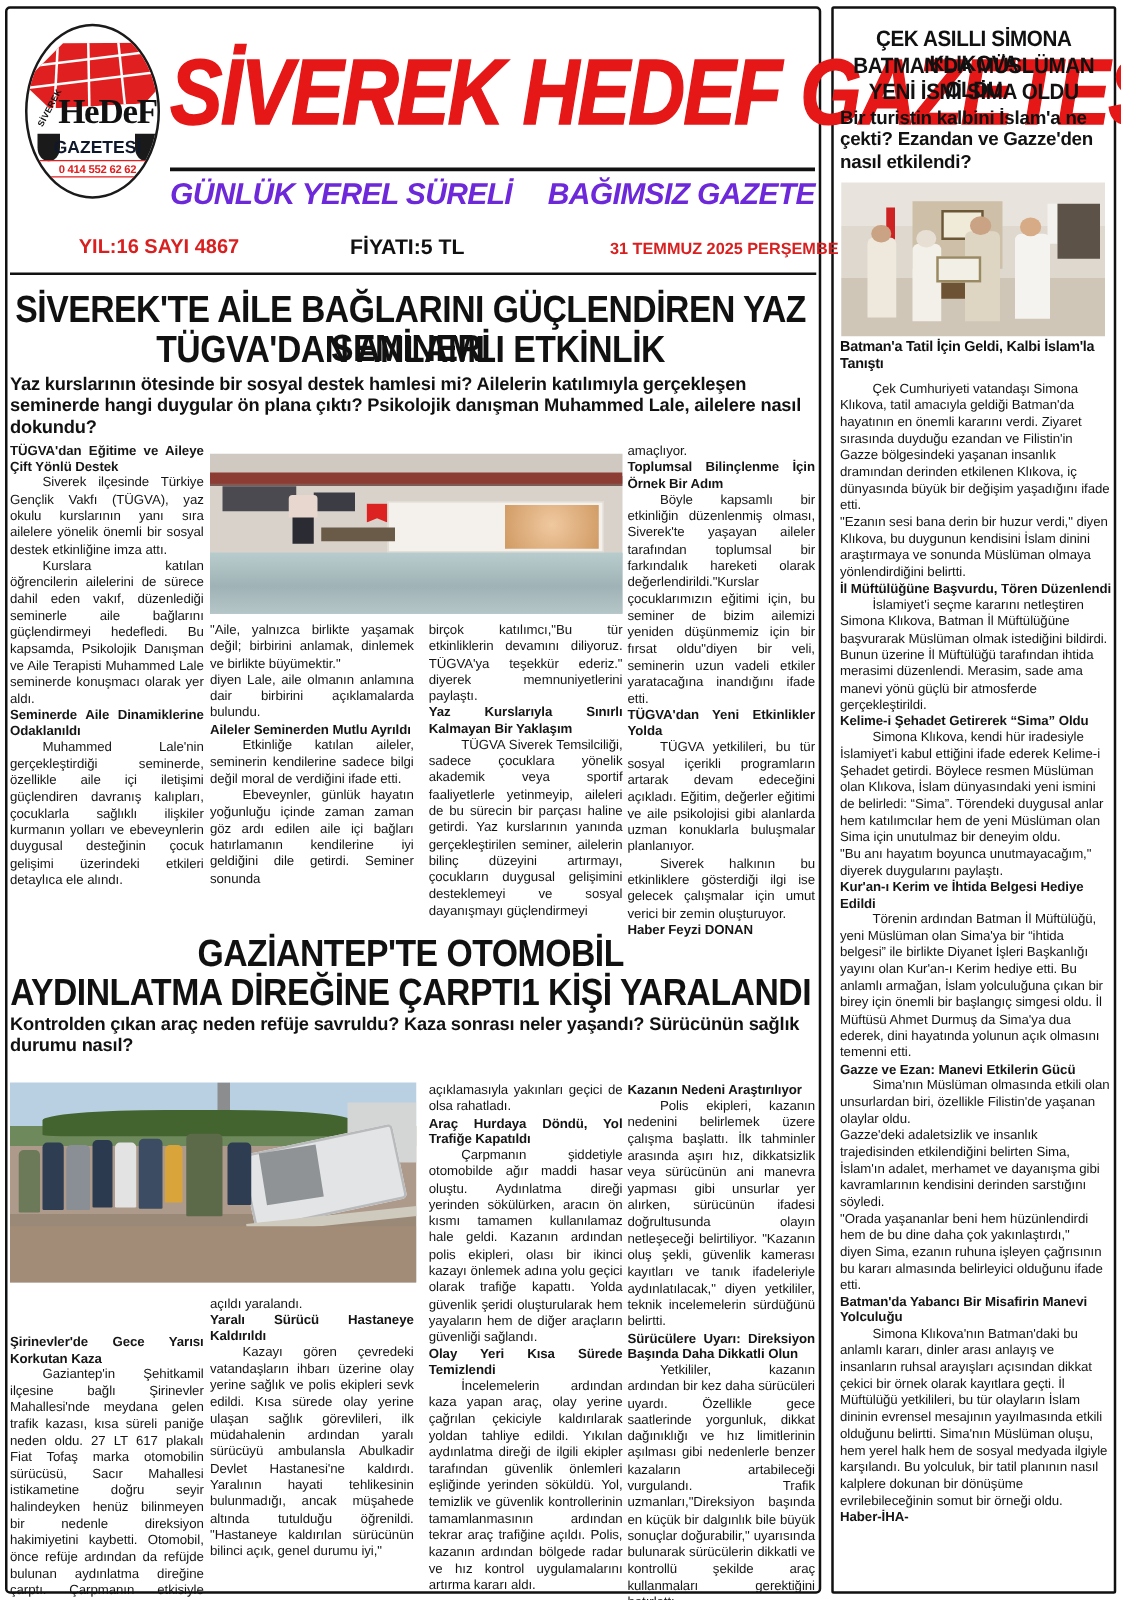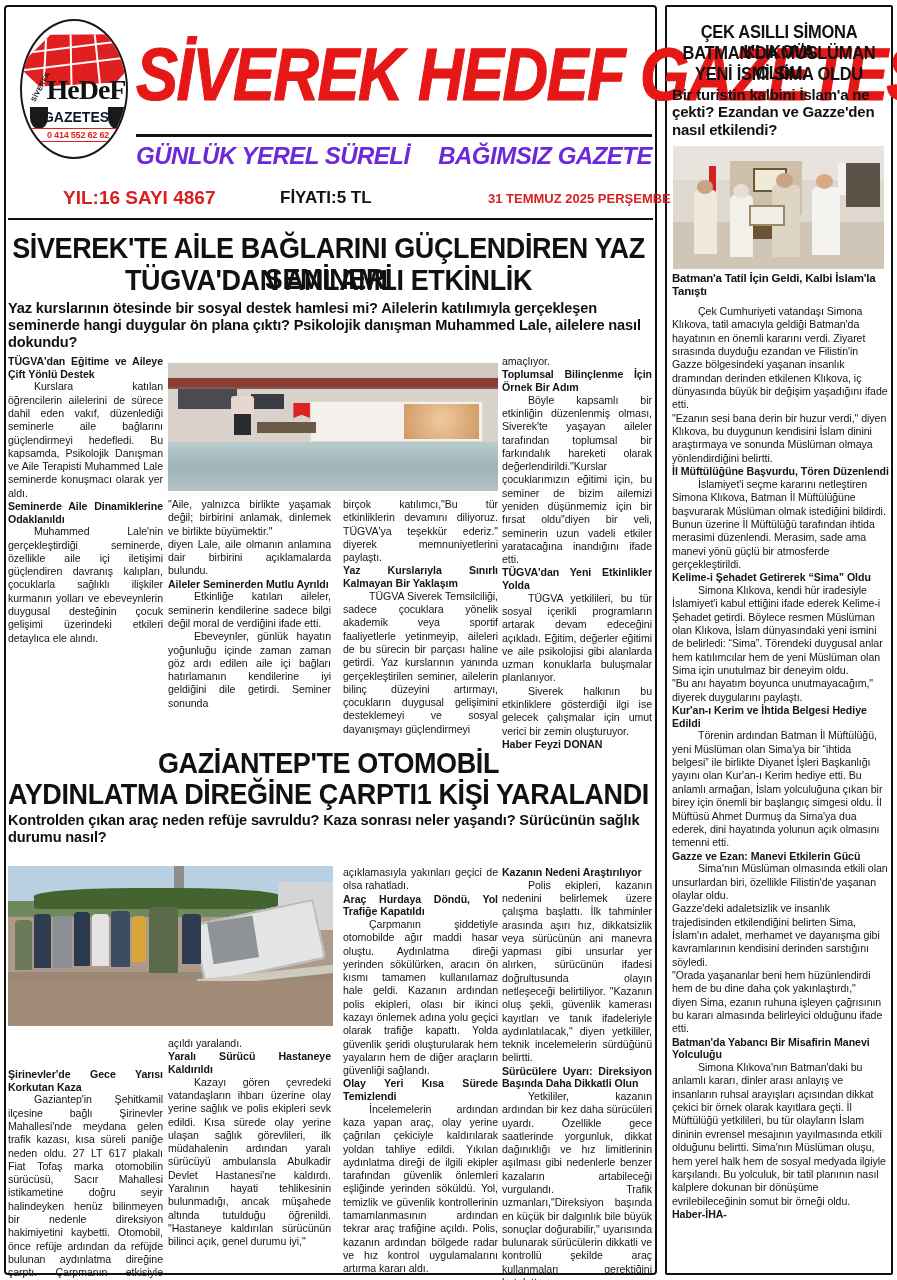--- a/index.html
+++ b/index.html
@@ -75,21 +75,21 @@
   }
   .subtitle-row span{
     font-size:24px;font-weight:bold;font-style:italic;color:#6d28d9;
     letter-spacing:-.5px;white-space:nowrap;
   }
   .meta-row{
     position:absolute;left:10px;top:176px;width:634px;height:26px;
     display:flex;align-items:center;
   }
   .meta-year{
-    position:absolute;left:45px;font-size:19px;font-weight:bold;color:#d92020;
+    position:absolute;left:45px;font-size:16px;font-weight:bold;color:#d92020;
     letter-spacing:0px;white-space:nowrap;
   }
   .meta-price{
     position:absolute;left:262px;font-size:17px;font-weight:bold;color:#111;
     white-space:nowrap;
   }
   .meta-date{
     position:absolute;left:470px;font-size:13px;font-weight:bold;color:#d92020;
     white-space:nowrap;
   }
@@ -226,20 +226,21 @@
       </div>
     <div class="flag"></div>
     <div class="tbl"></div>
     <div class="speaker"></div>
       <div class="speaker-top"></div>
     <div class="floor-shine"></div>
   </div>
 
   <div class="col" style="left:8px;top:355px;width:155px;">
     <h4>TÜGVA'dan Eğitime ve Aileye Çift Yönlü Destek</h4>
+    <p>Siverek ilçesinde Türkiye Gençlik Vakfı (TÜGVA), yaz okulu kurslarının yanı sıra ailelere yönelik önemli bir sosyal destek etkinliğine imza attı.</p>
     <p>Kurslara katılan öğrencilerin ailelerini de sürece dahil eden vakıf, düzenlediği seminerle aile bağlarını güçlendirmeyi hedefledi. Bu kapsamda, Psikolojik Danışman ve Aile Terapisti Muhammed Lale seminerde konuşmacı olarak yer aldı.</p>
     <h4>Seminerde Aile Dinamiklerine Odaklanıldı</h4>
     <p>Muhammed Lale'nin gerçekleştirdiği seminerde, özellikle aile içi iletişimi güçlendiren davranış kalıpları, çocuklarla sağlıklı ilişkiler kurmanın yolları ve ebeveynlerin duygusal desteğinin çocuk gelişimi üzerindeki etkileri detaylıca ele alındı.</p>
   </div>
 
   <div class="col" style="left:168px;top:498px;width:163px;">
     <p class="noind">"Aile, yalnızca birlikte yaşamak değil; birbirini anlamak, dinlemek ve birlikte büyümektir."</p>
     <p class="noind">diyen Lale, aile olmanın anlamına dair birbirini açıklamalarda bulundu.</p>
     <h4>Aileler Seminerden Mutlu Ayrıldı</h4>
     <p>Etkinliğe katılan aileler, seminerin kendilerine sadece bilgi değil moral de verdiğini ifade etti.</p>

